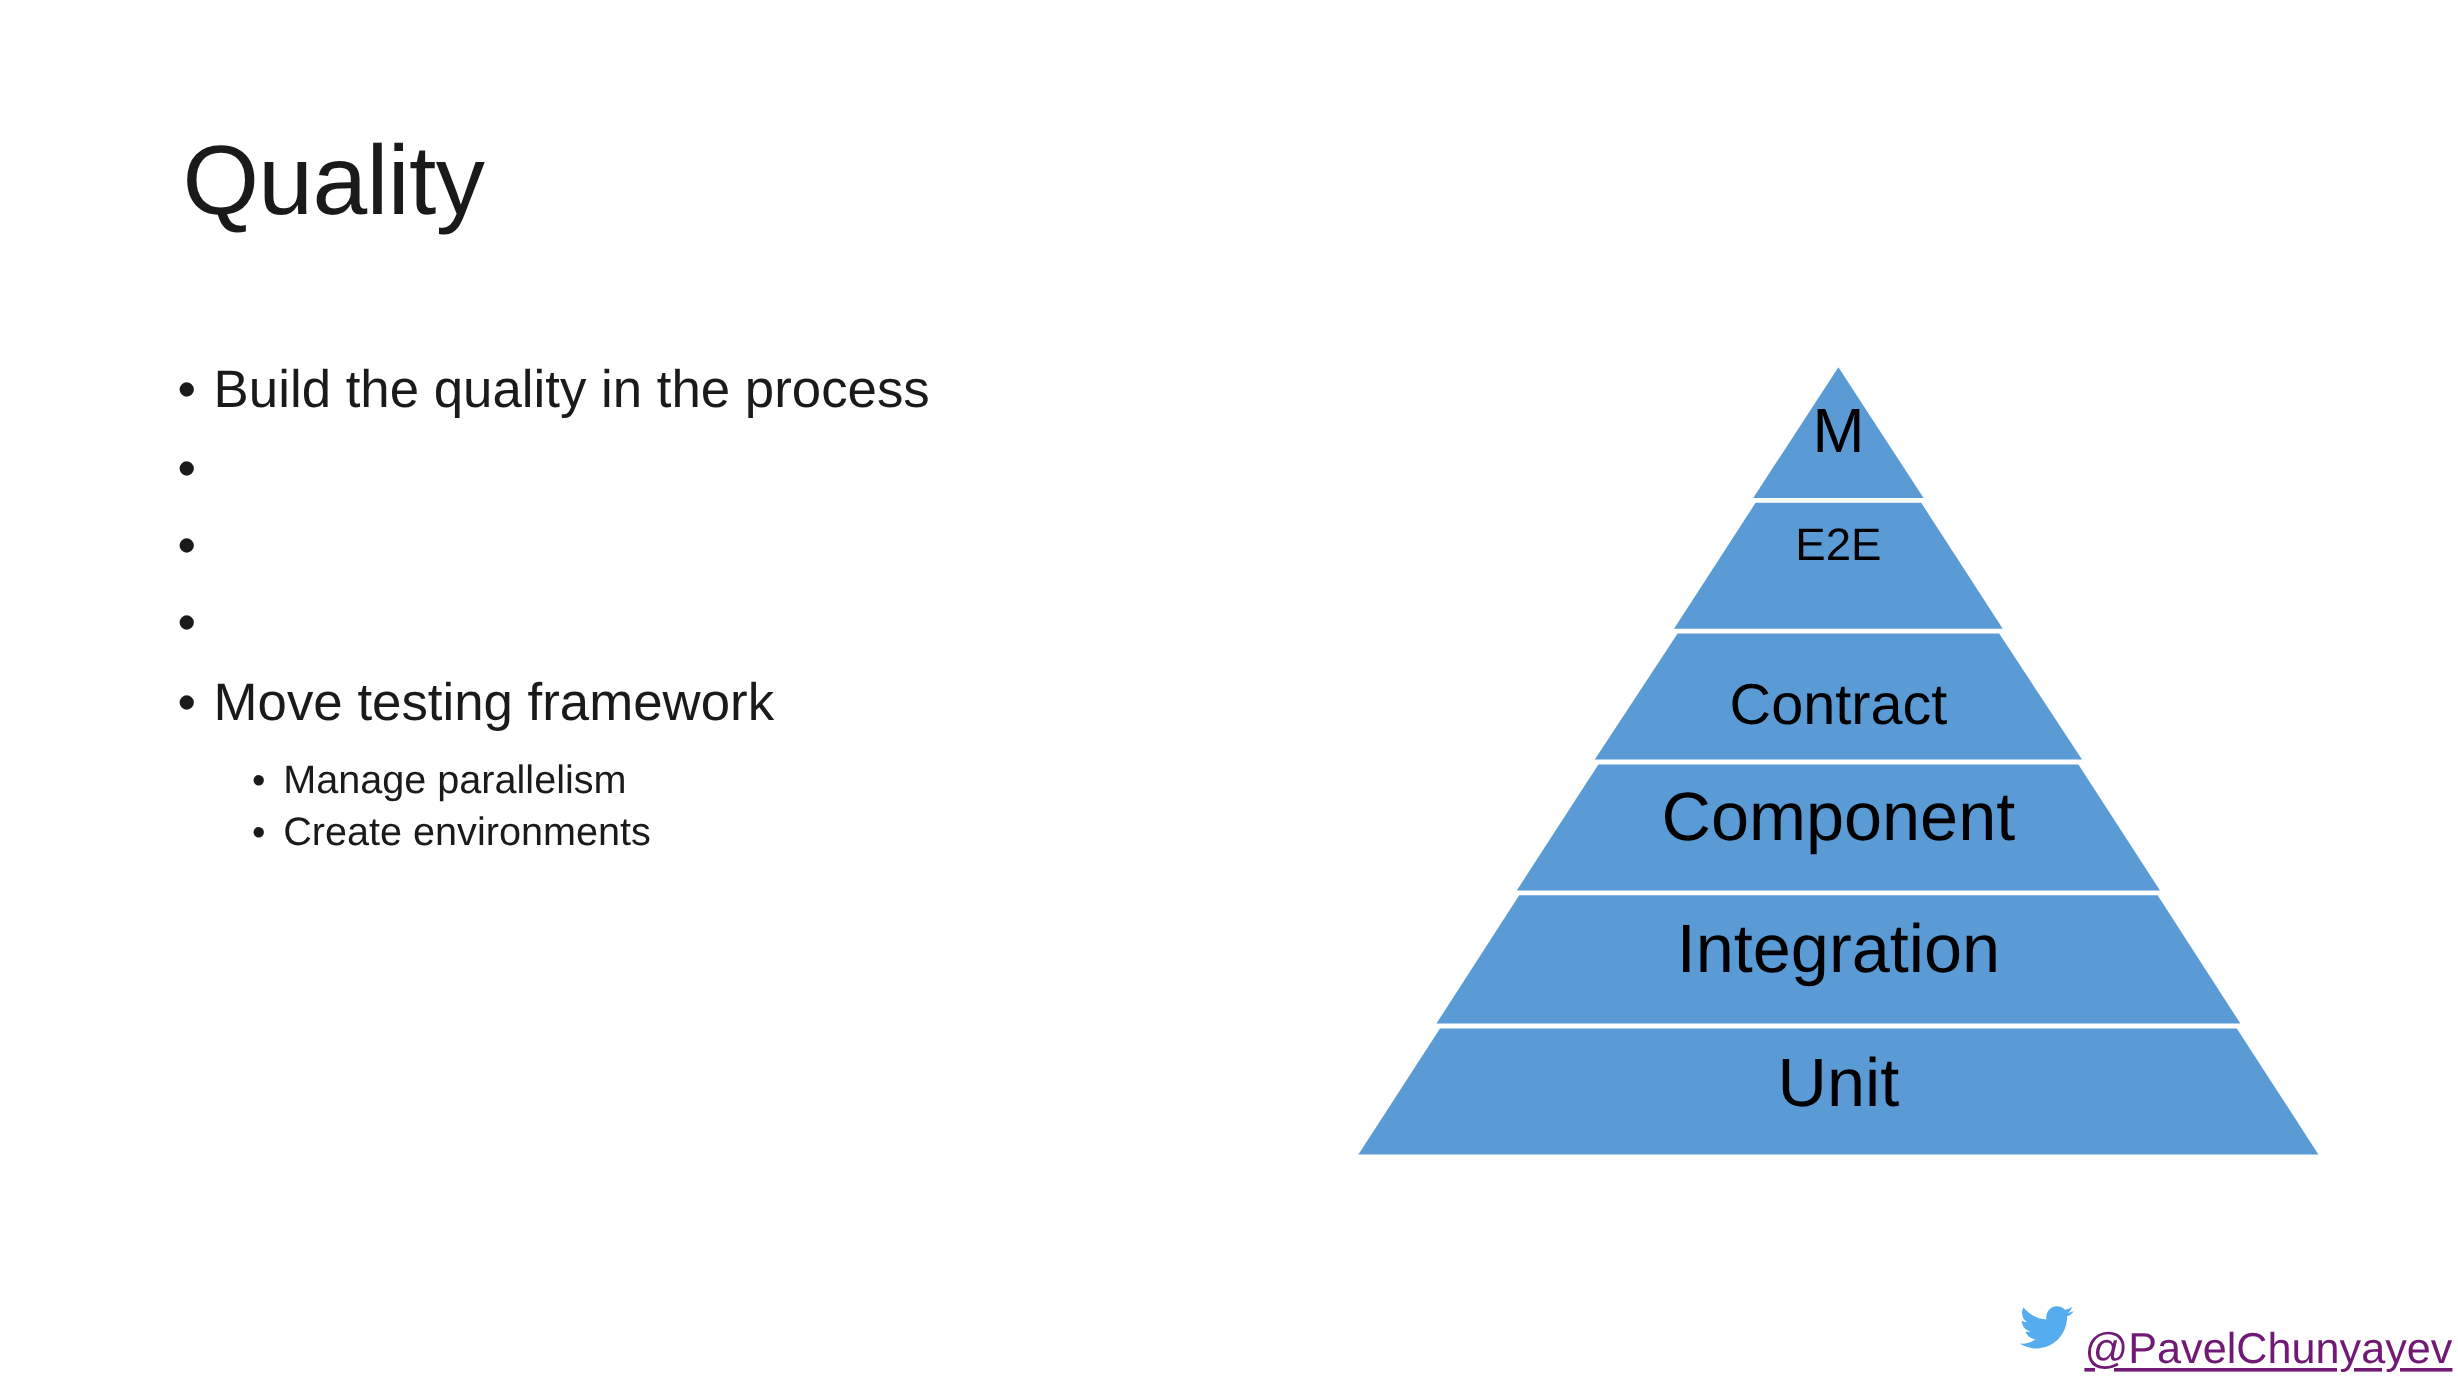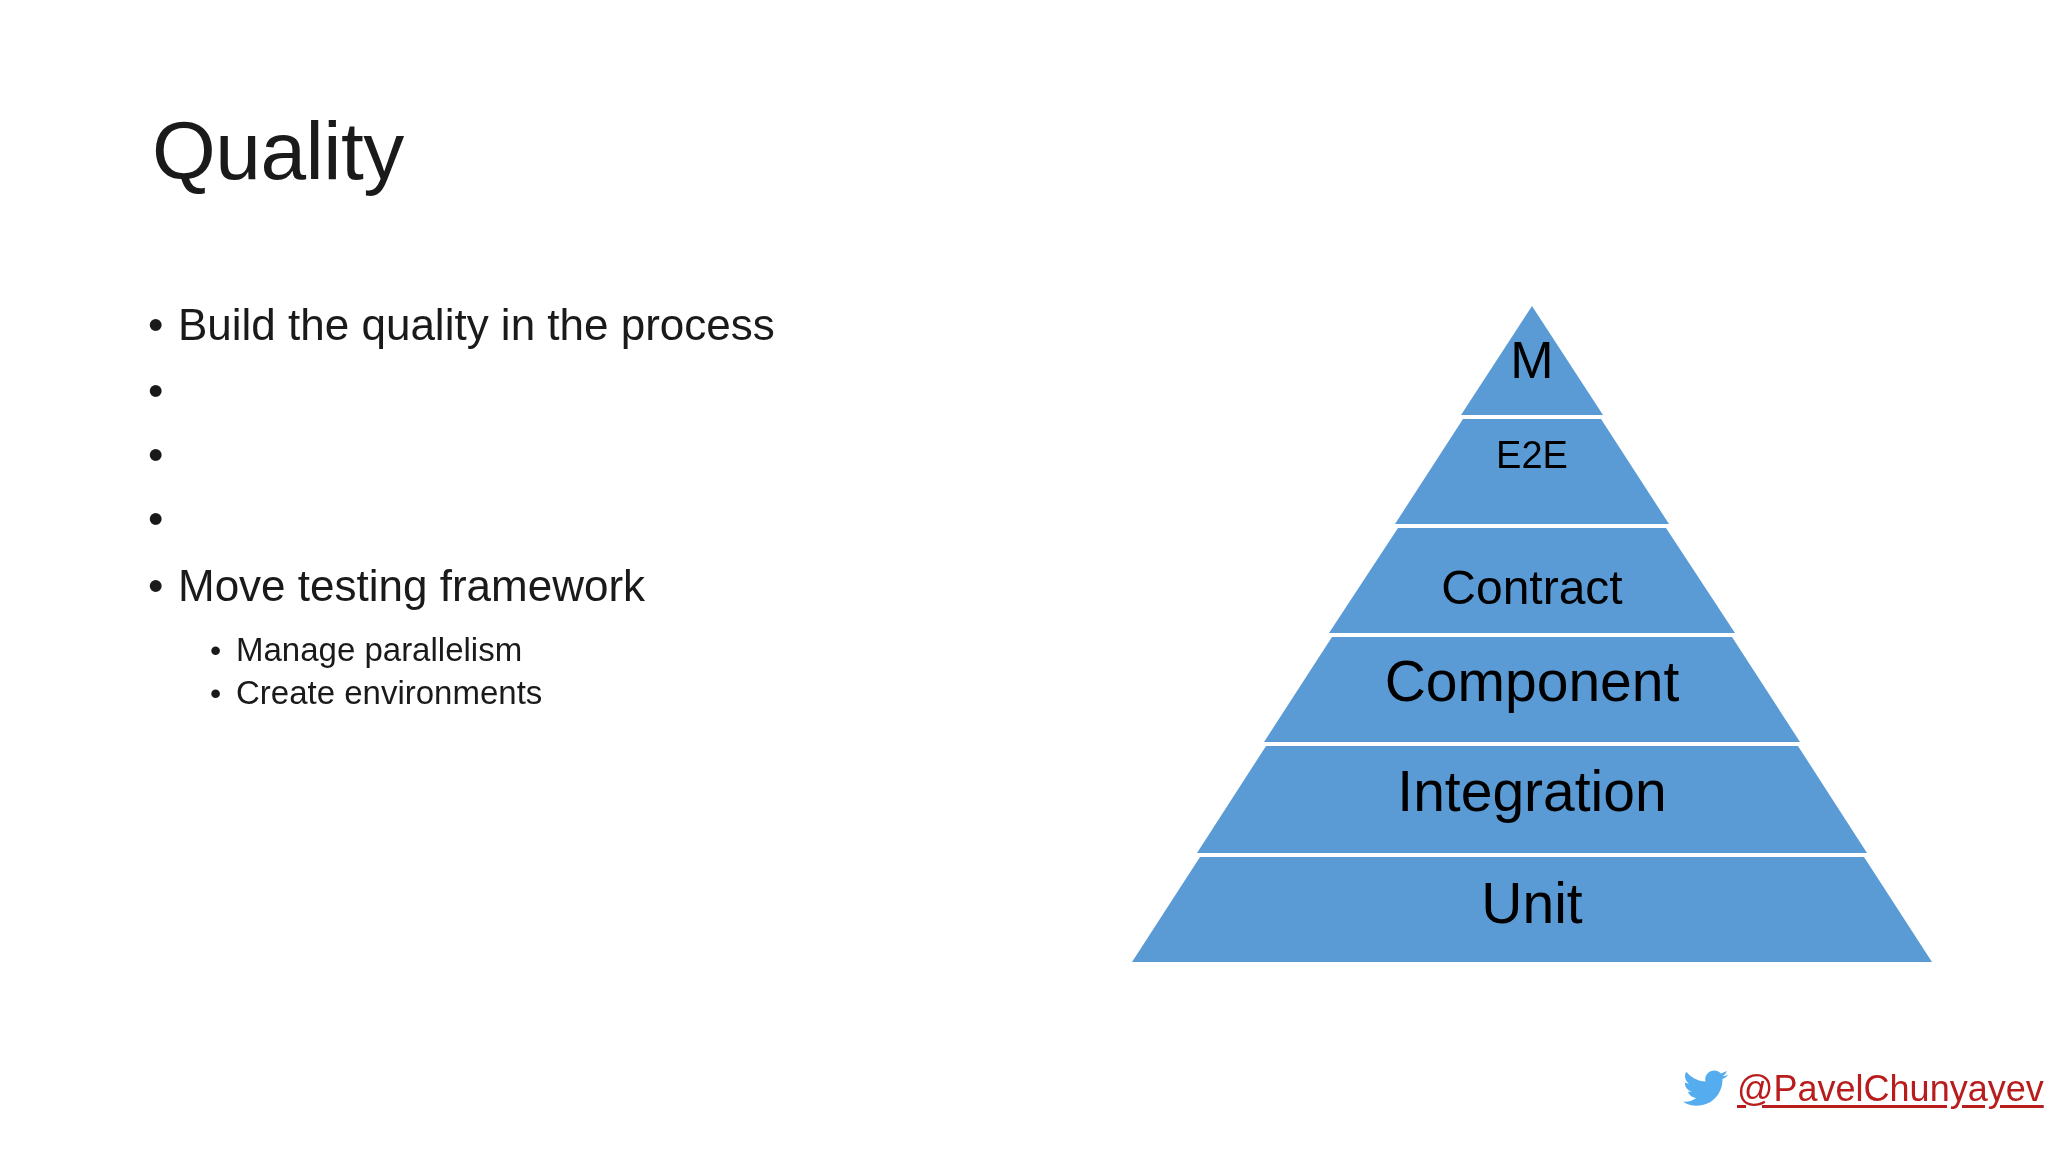--- a/index.html
+++ b/index.html
@@ -111,24 +111,25 @@
     align-items: center;
     gap: 8px;
   }
   #twitter-bird {
     width: 46px;
     height: 40px;
     flex: none;
   }
   #twitter-name {
     font-size: 36px;
-    color: #b91c1c;
+    color: #701a75;
     text-decoration: underline;
     text-underline-offset: 4px;
     white-space: nowrap;
+    margin-top: 35px;
   }
 </style>
 </head>
 <body>
 
 <div id="slide">
 
   <div id="slide-title">Quality</div>
 
   <div id="bullet-list">

